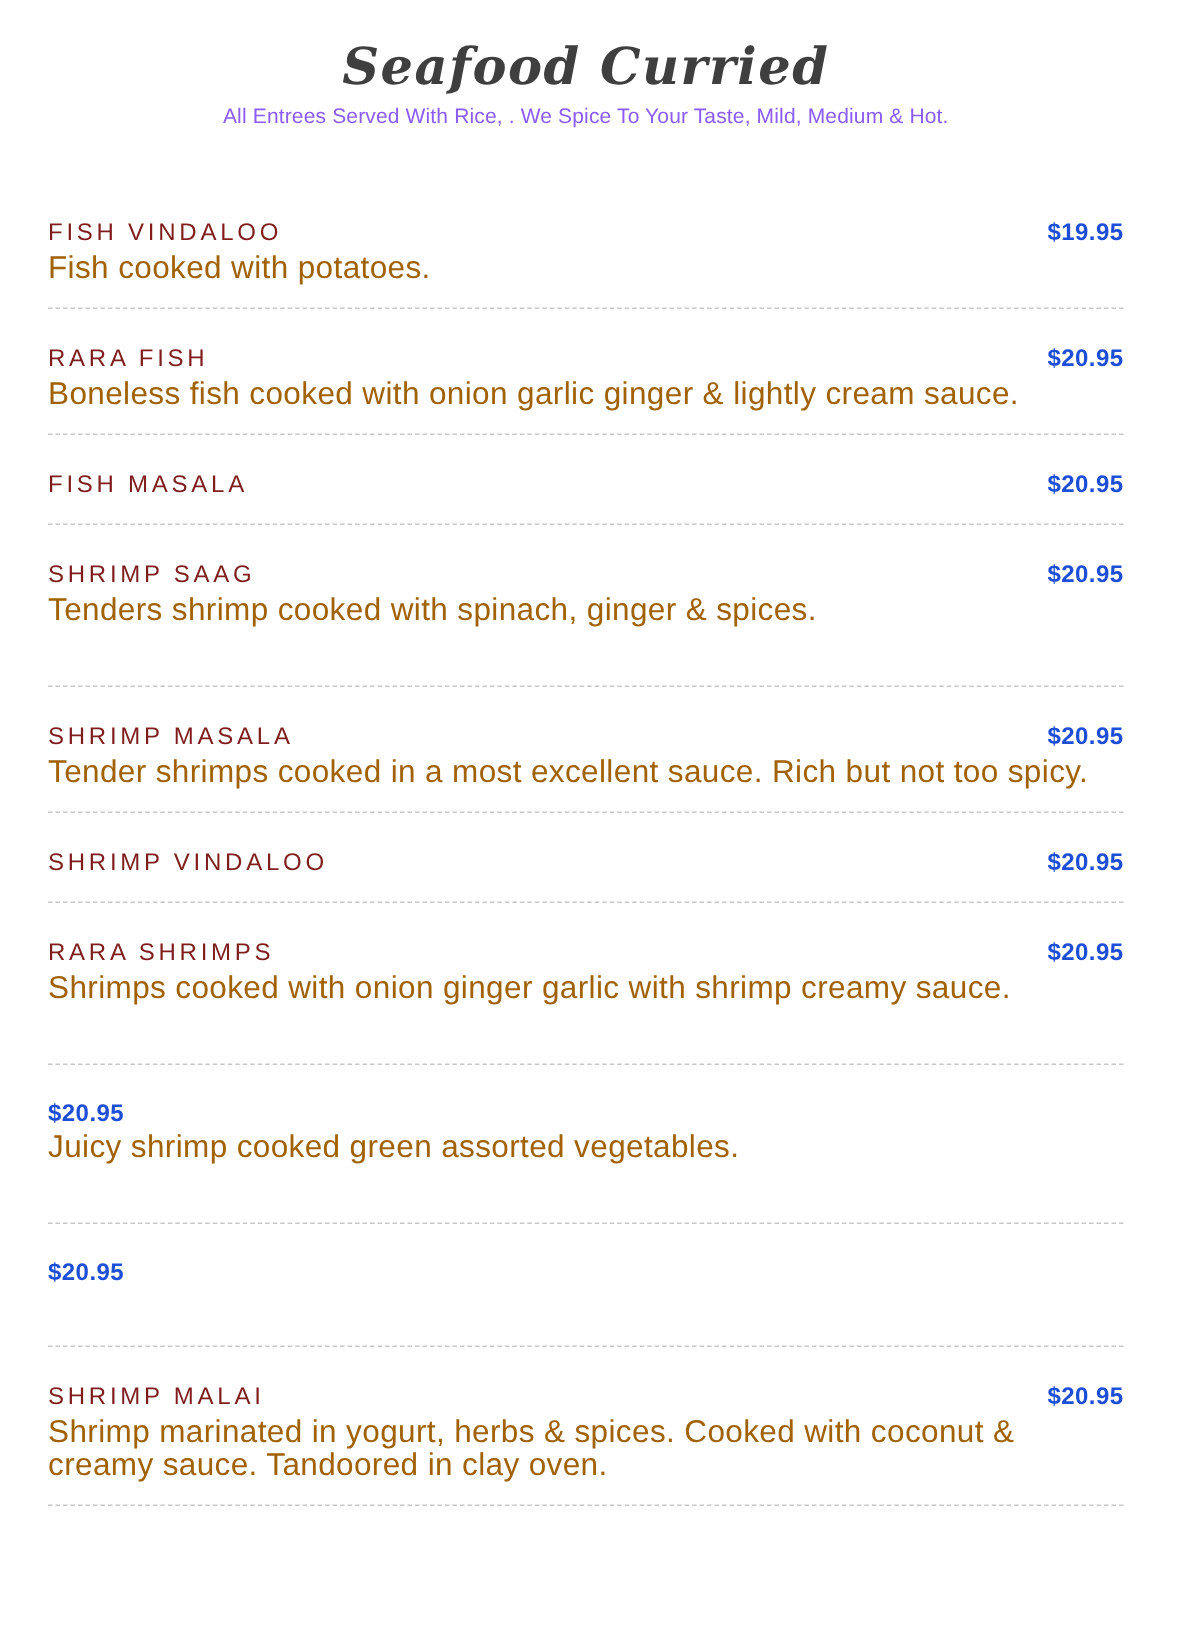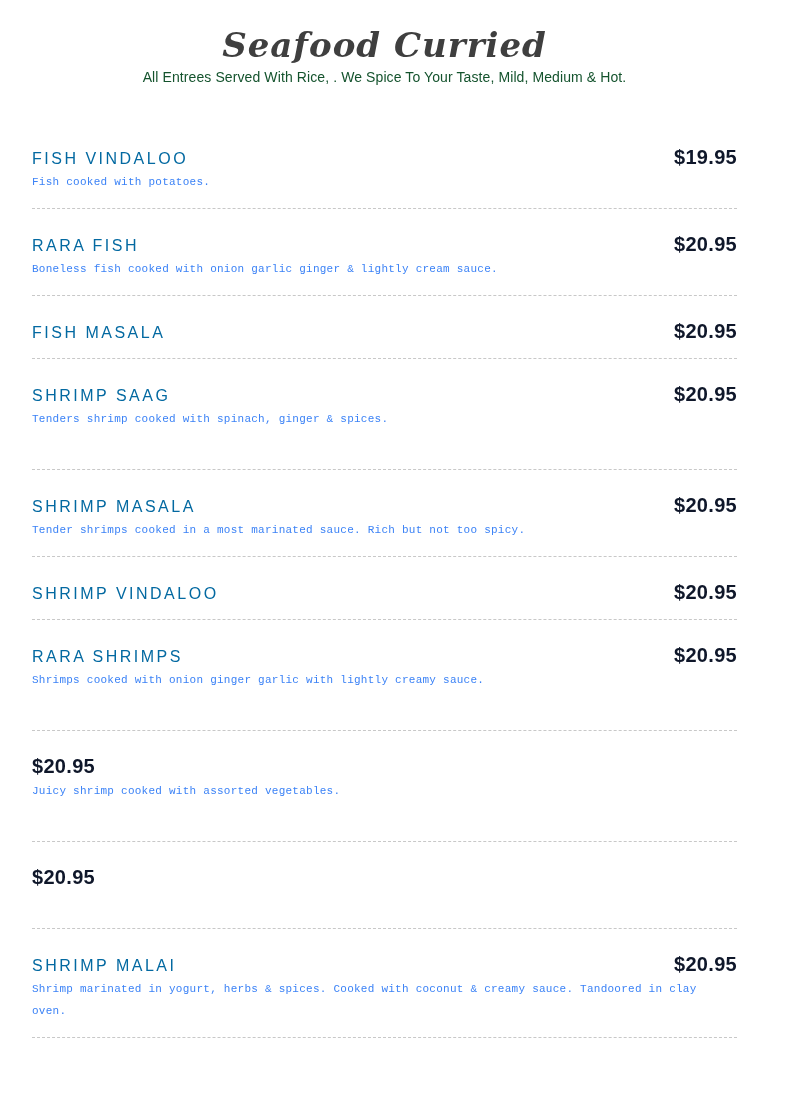--- a/index.html
+++ b/index.html
@@ -6,21 +6,21 @@
   html, body {
     margin: 0;
     padding: 0;
     background: #ffffff;
     font-family: "Liberation Sans", sans-serif;
   }
   .page {
     width: 785px;
     min-height: 1095px;
     margin: 0 auto;
-    padding: 26px 48px 10px 32px;
+    padding: 26px 36px 10px 32px;
     background: #ffffff;
   }
   
   .menu-header {
     text-align: center;
     margin-bottom: 36px;
   }
   .section-title {
     margin: 0;
     font-family: "DejaVu Serif", serif;
@@ -28,21 +28,21 @@
     font-weight: 700;
     font-size: 34px;
     line-height: 1.15;
     letter-spacing: 1px;
     color: #3f3f3f;
   }
   .section-subtitle {
     margin: 3px 0 0 0;
     font-size: 14px;
     line-height: 18px;
-    color: #14532d;
+    color: #8b5cf6;
     letter-spacing: 0.1px;
   }
   
   .menu-list { width: 100%; }
   .menu-item {
     padding: 24px 0 15px 0;
     border-bottom: 1px dashed #c8c8c8;
   }
   
   .menu-item:nth-child(4),
@@ -55,38 +55,37 @@
     display: flex;
     justify-content: space-between;
     align-items: baseline;
   }
   .item-name {
     margin: 0;
     font-size: 16px;
     font-weight: 400;
     line-height: 20px;
     letter-spacing: 2.5px;
-    color: #0369a1;
+    color: #7f1d1d;
     text-transform: uppercase;
   }
   .item-price {
-    font-size: 20px;
+    font-size: 16px;
     font-weight: 700;
     letter-spacing: 0.3px;
-    color: #0f172a;
+    color: #1d4ed8;
     white-space: nowrap;
   }
   .item-desc {
     margin: 2px 0 0 0;
-    font-size: 11px;
+    font-size: 21px;
     line-height: 22px;
     letter-spacing: 0.25px;
-    color: #3b82f6;
+    color: #a16207;
     max-width: 721px;
-    font-family: Liberation Mono, monospace;
   }
 </style>
 </head>
 <body>
 
 <div class="page">
   <header class="menu-header">
     <h1 class="section-title">Seafood Curried</h1>
     <p class="section-subtitle">All Entrees Served With Rice, . We Spice To Your Taste, Mild, Medium &amp; Hot.</p>
   </header>
@@ -121,43 +120,43 @@
       <span class="item-price">$20.95</span>
     </div>
     <p class="item-desc">Tenders shrimp cooked with spinach, ginger &amp; spices.</p>
   </div>
 
   <div class="menu-item">
     <div class="item-row">
       <h2 class="item-name">SHRIMP MASALA</h2>
       <span class="item-price">$20.95</span>
     </div>
-    <p class="item-desc">Tender shrimps cooked in a most marinated sauce. Rich but not too spicy.</p>
+    <p class="item-desc">Tender shrimps cooked in a most excellent sauce. Rich but not too spicy.</p>
   </div>
 
   <div class="menu-item">
     <div class="item-row">
       <h2 class="item-name">SHRIMP VINDALOO</h2>
       <span class="item-price">$20.95</span>
     </div>
   </div>
 
   <div class="menu-item">
     <div class="item-row">
       <h2 class="item-name">RARA SHRIMPS</h2>
       <span class="item-price">$20.95</span>
     </div>
-    <p class="item-desc">Shrimps cooked with onion ginger garlic with lightly creamy sauce.</p>
+    <p class="item-desc">Shrimps cooked with onion ginger garlic with shrimp creamy sauce.</p>
   </div>
 
   <div class="menu-item">
     <div class="item-row">
       <span class="item-price">$20.95</span>
     </div>
-    <p class="item-desc">Juicy shrimp cooked with assorted vegetables.</p>
+    <p class="item-desc">Juicy shrimp cooked green assorted vegetables.</p>
   </div>
 
   <div class="menu-item">
     <div class="item-row">
       <span class="item-price">$20.95</span>
     </div>
   </div>
 
   <div class="menu-item">
     <div class="item-row">

